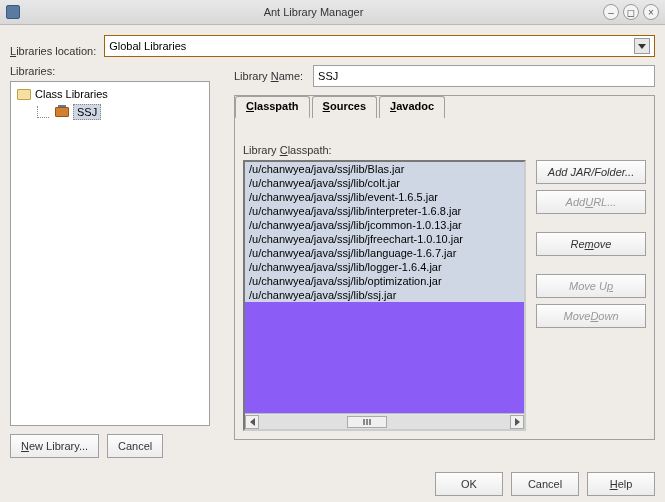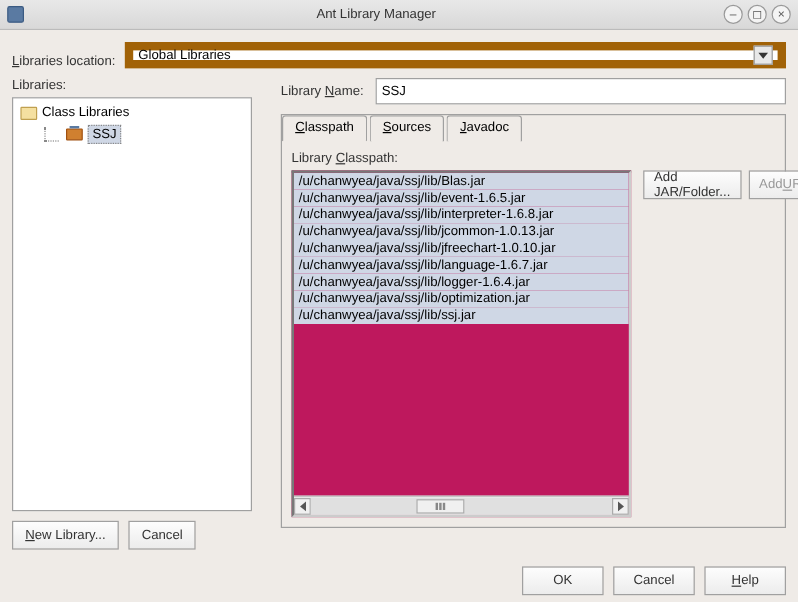--- a/index.html
+++ b/index.html
@@ -9,21 +9,21 @@
 .titlebar .icon { width: 14px; height: 14px; background: #5a7aa2; border: 1px solid #3a5a82; border-radius: 2px; margin-right: 8px; }
 .titlebar .title { flex: 1; text-align: center; color: #333; }
 .titlebar .winbtn { width: 16px; height: 16px; border: 1px solid #999; border-radius: 8px; background: #f4f4f4; margin-left: 4px; display: flex; align-items: center; justify-content: center; font-size: 10px; color: #555; cursor: pointer; }
 
 .content { padding: 10px 10px 6px 10px; }
 
 .row { display: flex; align-items: flex-end; margin-bottom: 8px; }
 .label { color: #333; }
 .underline { text-decoration: underline; }
 
-.combo { flex: 1; height: 22px; border: 7px solid #a16207; background: #fff; display: flex; align-items: center; padding: 0 4px; margin-left: 8px; }
+.combo { flex: 1; height: 22px; border: 1px solid #a16207; background: #fff; display: flex; align-items: center; padding: 0 4px; margin-left: 8px; }
 .combo .combo-text { flex: 1; }
 .combo .combo-btn { width: 16px; height: 16px; border: 1px solid #999; background: #e8e8e8; display: flex; align-items: center; justify-content: center; }
 .tri-down { width: 0; height: 0; border-left: 4px solid transparent; border-right: 4px solid transparent; border-top: 5px solid #333; }
 
 .main { display: flex; gap: 24px; }
 
 .left { flex: 0 0 200px; display: flex; flex-direction: column; }
 .tree { height: 345px; border: 1px solid #a0a0a0; background: #fff; padding: 4px; overflow: auto; }
 .tree-root { display: flex; align-items: center; gap: 4px; padding: 2px; }
 .tree-child { display: flex; align-items: center; gap: 4px; padding: 2px 2px 2px 22px; }
@@ -36,38 +36,38 @@
 .left-btns { display: flex; gap: 8px; margin-top: 8px; }
 .btn { height: 24px; border: 1px solid #a0a0a0; background: linear-gradient(#fdfdfd,#ececec); display: inline-flex; align-items: center; justify-content: center; padding: 0 10px; cursor: pointer; color: #333; }
 .btn.disabled { color: #999; cursor: default; text-align: right; }
 .btn.small { padding: 0 8px; }
 
 .right { flex: 1; display: flex; flex-direction: column; }
 .nameRow { display: flex; align-items: center; gap: 10px; margin-bottom: 8px; }
 .textfield { flex: 1; height: 22px; border: 1px solid #a0a0a0; background: #fff; padding: 2px 4px; }
 
 .tabpane { border: 1px solid #a0a0a0; height: 345px; background: #efebe7; display: flex; flex-direction: column; }
-.tabs { display: flex; height: 22px; position: relative; top: -1px; margin-bottom: 0; }
+.tabs { display: flex; height: 22px; position: relative; top: -1px; margin-bottom: 18px; font-weight: bold; }
 .tab { border: 1px solid #a0a0a0; border-bottom: none; background: #efebe7; padding: 3px 10px; margin-right: 2px; border-radius: 3px 3px 0 0; cursor: pointer; position: relative; top: 1px; }
 .tab.active { background: #efebe7; border-bottom: 1px solid #efebe7; z-index: 2; }
 .tabbody { flex: 1; padding: 8px; display: flex; flex-direction: column; }
 
 .cpRow { display: flex; gap: 10px; flex: 1; min-height: 0; }
-.cpList { flex: 1; border: 2px inset #ccc; background: #be185d; display: flex; flex-direction: column; min-height: 0; }
+.cpList { flex: 1; border: 2px inset #ccc; background: #8b5cf6; display: flex; flex-direction: column; min-height: 0; }
 .cpItems { flex: 1; overflow: hidden; }
 .cpItem { padding: 1px 4px; background: #cfd7e5; white-space: nowrap; }
 
 .hscroll { height: 16px; background: #e8e8e8; border-top: 1px solid #bbb; display: flex; align-items: center; }
 .hscroll .arrow { width: 14px; height: 14px; border: 1px solid #aaa; background: #f0f0f0; display: flex; align-items: center; justify-content: center; }
 .hscroll .track { flex: 1; height: 14px; background: #e0e0e0; position: relative; }
 .hscroll .thumb { position: absolute; left: 35%; width: 40px; height: 12px; top: 1px; background: #f0f0f0; border: 1px solid #aaa; display:flex; align-items:center; justify-content:center; }
 .tri-l { width:0;height:0;border-top:4px solid transparent;border-bottom:4px solid transparent;border-right:5px solid #555; }
 .tri-r { width:0;height:0;border-top:4px solid transparent;border-bottom:4px solid transparent;border-left:5px solid #555; }
 
-.sideBtns { width: 110px; display: flex; flex-direction: row; gap: 6px; }
+.sideBtns { width: 110px; display: flex; flex-direction: column; gap: 6px; font-style: italic; }
 .sideBtns .btn { width: 100%; }
 
 .footer { display: flex; justify-content: flex-end; gap: 8px; padding: 8px 10px; margin-left: 15px; }
 .footer .btn { min-width: 68px; }
 
 .dots { display:flex; gap:1px; }
 .dots span { width:2px; height:6px; background:#888; }
 </style>
 </head>
 <body>
@@ -128,20 +128,21 @@
           <div class="tab active"><span class="underline">C</span>lasspath</div>
           <div class="tab"><span class="underline">S</span>ources</div>
           <div class="tab"><span class="underline">J</span>avadoc</div>
         </div>
         <div class="tabbody">
           <div class="label" style="margin-bottom:4px">Library <span class="underline">C</span>lasspath:</div>
           <div class="cpRow">
             <div class="cpList">
               <div class="cpItems" id="cp-items">
                   <div class="cpItem">/u/chanwyea/java/ssj/lib/Blas.jar</div>
+                  <div class="cpItem">/u/chanwyea/java/ssj/lib/colt.jar</div>
                   <div class="cpItem">/u/chanwyea/java/ssj/lib/event-1.6.5.jar</div>
                   <div class="cpItem">/u/chanwyea/java/ssj/lib/interpreter-1.6.8.jar</div>
                   <div class="cpItem">/u/chanwyea/java/ssj/lib/jcommon-1.0.13.jar</div>
                   <div class="cpItem">/u/chanwyea/java/ssj/lib/jfreechart-1.0.10.jar</div>
                   <div class="cpItem">/u/chanwyea/java/ssj/lib/language-1.6.7.jar</div>
                   <div class="cpItem">/u/chanwyea/java/ssj/lib/logger-1.6.4.jar</div>
                   <div class="cpItem">/u/chanwyea/java/ssj/lib/optimization.jar</div>
                   <div class="cpItem">/u/chanwyea/java/ssj/lib/ssj.jar</div>
                 </div>
               <div class="hscroll">

